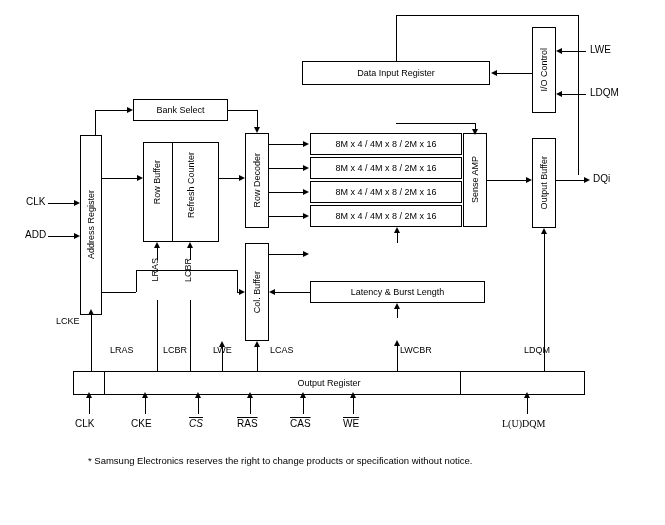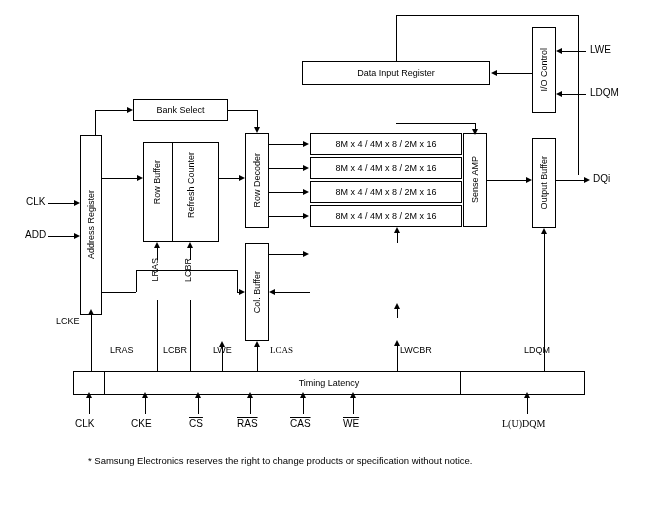--- a/index.html
+++ b/index.html
@@ -99,24 +99,27 @@
 
   <div class="box" style="left:532px;top:27px;width:24px;height:86px;">
     <span class="vtext">I/O Control</span>
   </div>
 
   <div class="box" style="left:532px;top:138px;width:24px;height:90px;">
     <span class="vtext">Output Buffer</span>
   </div>
 
 
+  <div class="box" style="left:310px;top:281px;width:175px;height:22px;">
+    <span>Latency &amp; Burst Length</span>
+  </div>
 
 
   <div class="box" style="left:73px;top:371px;width:512px;height:24px;">
-    <span>Timing Latency</span>
+    <span>Output Register</span>
   </div>
   <div class="line v" style="left:104px;top:371px;height:24px;"></div>
   <div class="line v" style="left:460px;top:371px;height:24px;"></div>
 
   <div class="line h" style="left:48px;top:203px;width:26px;"></div>
   <div class="arr ar" style="left:74px;top:199.5px;"></div>
 
   <div class="line h" style="left:48px;top:236px;width:26px;"></div>
   <div class="arr ar" style="left:74px;top:232.5px;"></div>
 
@@ -228,35 +231,35 @@
   <div class="line v" style="left:527px;top:395px;height:19px;"></div>
   <div class="arr au" style="left:523.5px;top:392px;"></div>
 
   <span class="lbl" style="left:26px;top:196px;">CLK</span>
   <span class="lbl" style="left:25px;top:229px;">ADD</span>
   <span class="lbl small" style="left:56px;top:316px;">LCKE</span>
 
   <span class="lbl small" style="left:110px;top:345px;">LRAS</span>
   <span class="lbl small" style="left:163px;top:345px;">LCBR</span>
   <span class="lbl small" style="left:213px;top:345px;">LWE</span>
-  <span class="lbl small" style="left:270px;top:345px;font-family:Liberation Serif, serif;">LCAS</span>
+  <span class="lbl small" style="left:270px;top:345px;">LCAS</span>
   <span class="lbl small" style="left:400px;top:345px;">LWCBR</span>
   <span class="lbl small" style="left:524px;top:345px;">LDQM</span>
 
   <span class="lbl" style="left:590px;top:44px;">LWE</span>
   <span class="lbl" style="left:590px;top:87px;">LDQM</span>
   <span class="lbl" style="left:593px;top:173px;">DQi</span>
 
   <span class="lbl" style="left:75px;top:418px;">
     <span>CLK</span>
   </span>
   <span class="lbl" style="left:131px;top:418px;">
     <span>CKE</span>
   </span>
-  <span class="lbl" style="left:189px;top:418px;">
+  <span class="lbl" style="left:189px;top:418px;font-style:italic;">
     <span class="ovl">CS</span>
   </span>
   <span class="lbl" style="left:237px;top:418px;">
     <span class="ovl">RAS</span>
   </span>
   <span class="lbl" style="left:290px;top:418px;">
     <span class="ovl">CAS</span>
   </span>
   <span class="lbl" style="left:343px;top:418px;">
     <span class="ovl">WE</span>

